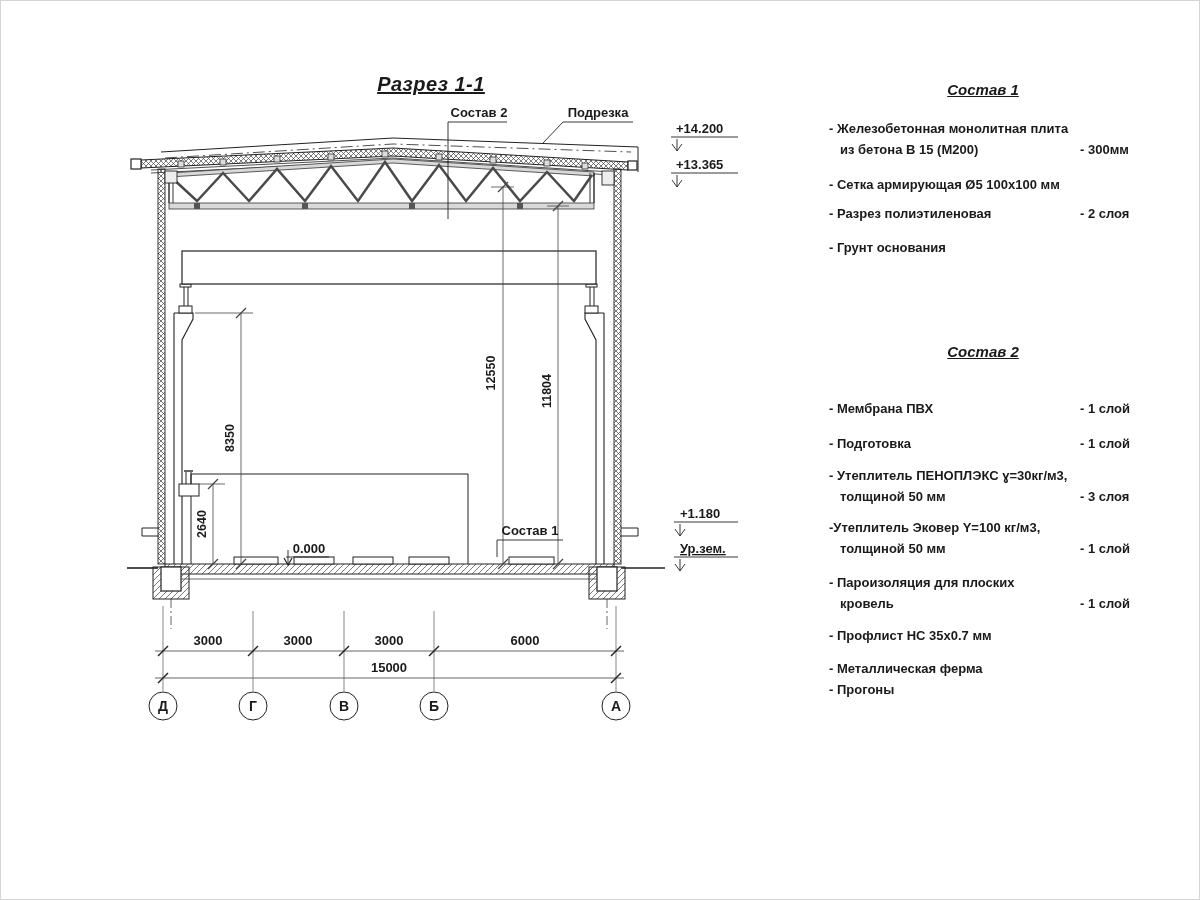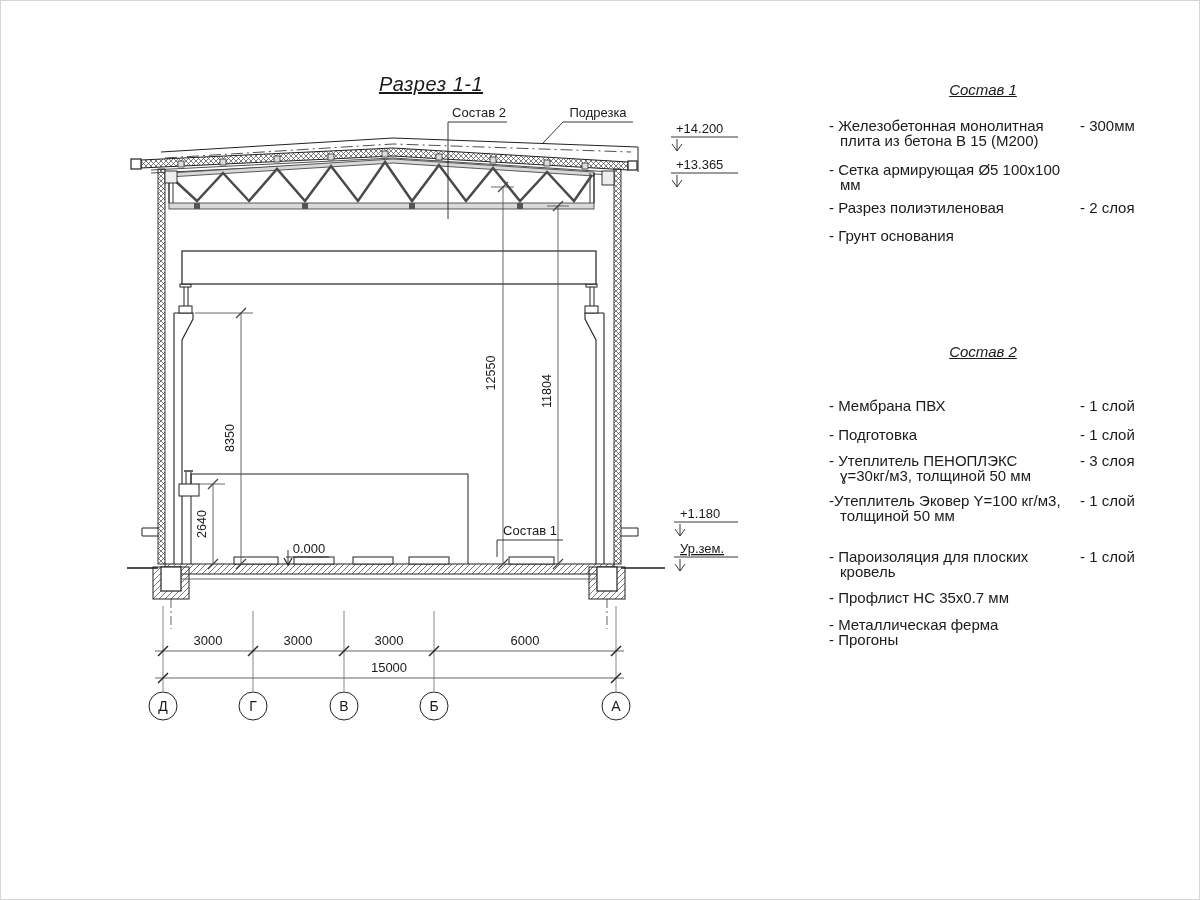--- a/index.html
+++ b/index.html
@@ -1,29 +1,29 @@
 <!DOCTYPE html>
 <html><head>
 <meta charset="utf-8">
 <style>
   html,body{margin:0;padding:0;background:#fff;}
-  #page{position:relative;width:1200px;height:900px;background:#fff;border:1px solid #d5d5d5;box-sizing:border-box;overflow:hidden;font-family:"Liberation Sans",sans-serif;color:#1a1a1a;}
+  #page{position:relative;width:1200px;height:900px;background:#fff;border:1px solid #d5d5d5;box-sizing:border-box;overflow:hidden;font-family:"Liberation Sans",sans-serif;color:#1a1a1a;font-weight:bold;}
   #drawing-svg{position:absolute;left:0;top:0;}
   svg text{font-family:"Liberation Sans",sans-serif;fill:#1a1a1a;}
   .title{position:absolute;left:340px;top:72px;width:180px;text-align:center;font-size:20px;font-style:italic;text-decoration:underline;letter-spacing:.5px;}
   .comp{position:absolute;left:828px;width:308px;}
   .comp-title{text-align:center;font-size:15px;font-style:italic;margin-bottom:0;}
   .comp-title span{text-decoration:underline;}
   .comp-items{margin-top:20px;}
   .comp2 .comp-items{margin-top:38px;}
-  .row{display:flex;font-size:15px;line-height:15px;}
+  .row{display:flex;align-items:flex-end;font-size:13px;line-height:21px;}
   .row .lbl{flex:0 0 230px;padding-left:11px;text-indent:-11px;}
   .row .val{margin-left:10px;white-space:nowrap;}
   .c1-i1{margin-bottom:14px}.c1-i2{margin-bottom:8px}.c1-i3{margin-bottom:13px}.c1-i4{margin-bottom:15px}
-  .c2-i1{margin-bottom:14px}.c2-i2{margin-bottom:11px}.c2-i3{margin-bottom:10px}.c2-i4{margin-bottom:26px}
+  .c2-i1{margin-bottom:14px}.c2-i2{margin-bottom:11px}.c2-i3{margin-bottom:10px}.c2-i4{margin-bottom:13px}
   .c2-i5{margin-bottom:11px}.c2-i6{margin-bottom:12px}.c2-i7{margin-bottom:12px}
 </style>
 </head>
 <body>
 
 <div id="page">
 
   <div class="title">Разрез 1-1</div>
 
   <svg id="drawing-svg" width="780" height="900" viewBox="0 0 780 900">

